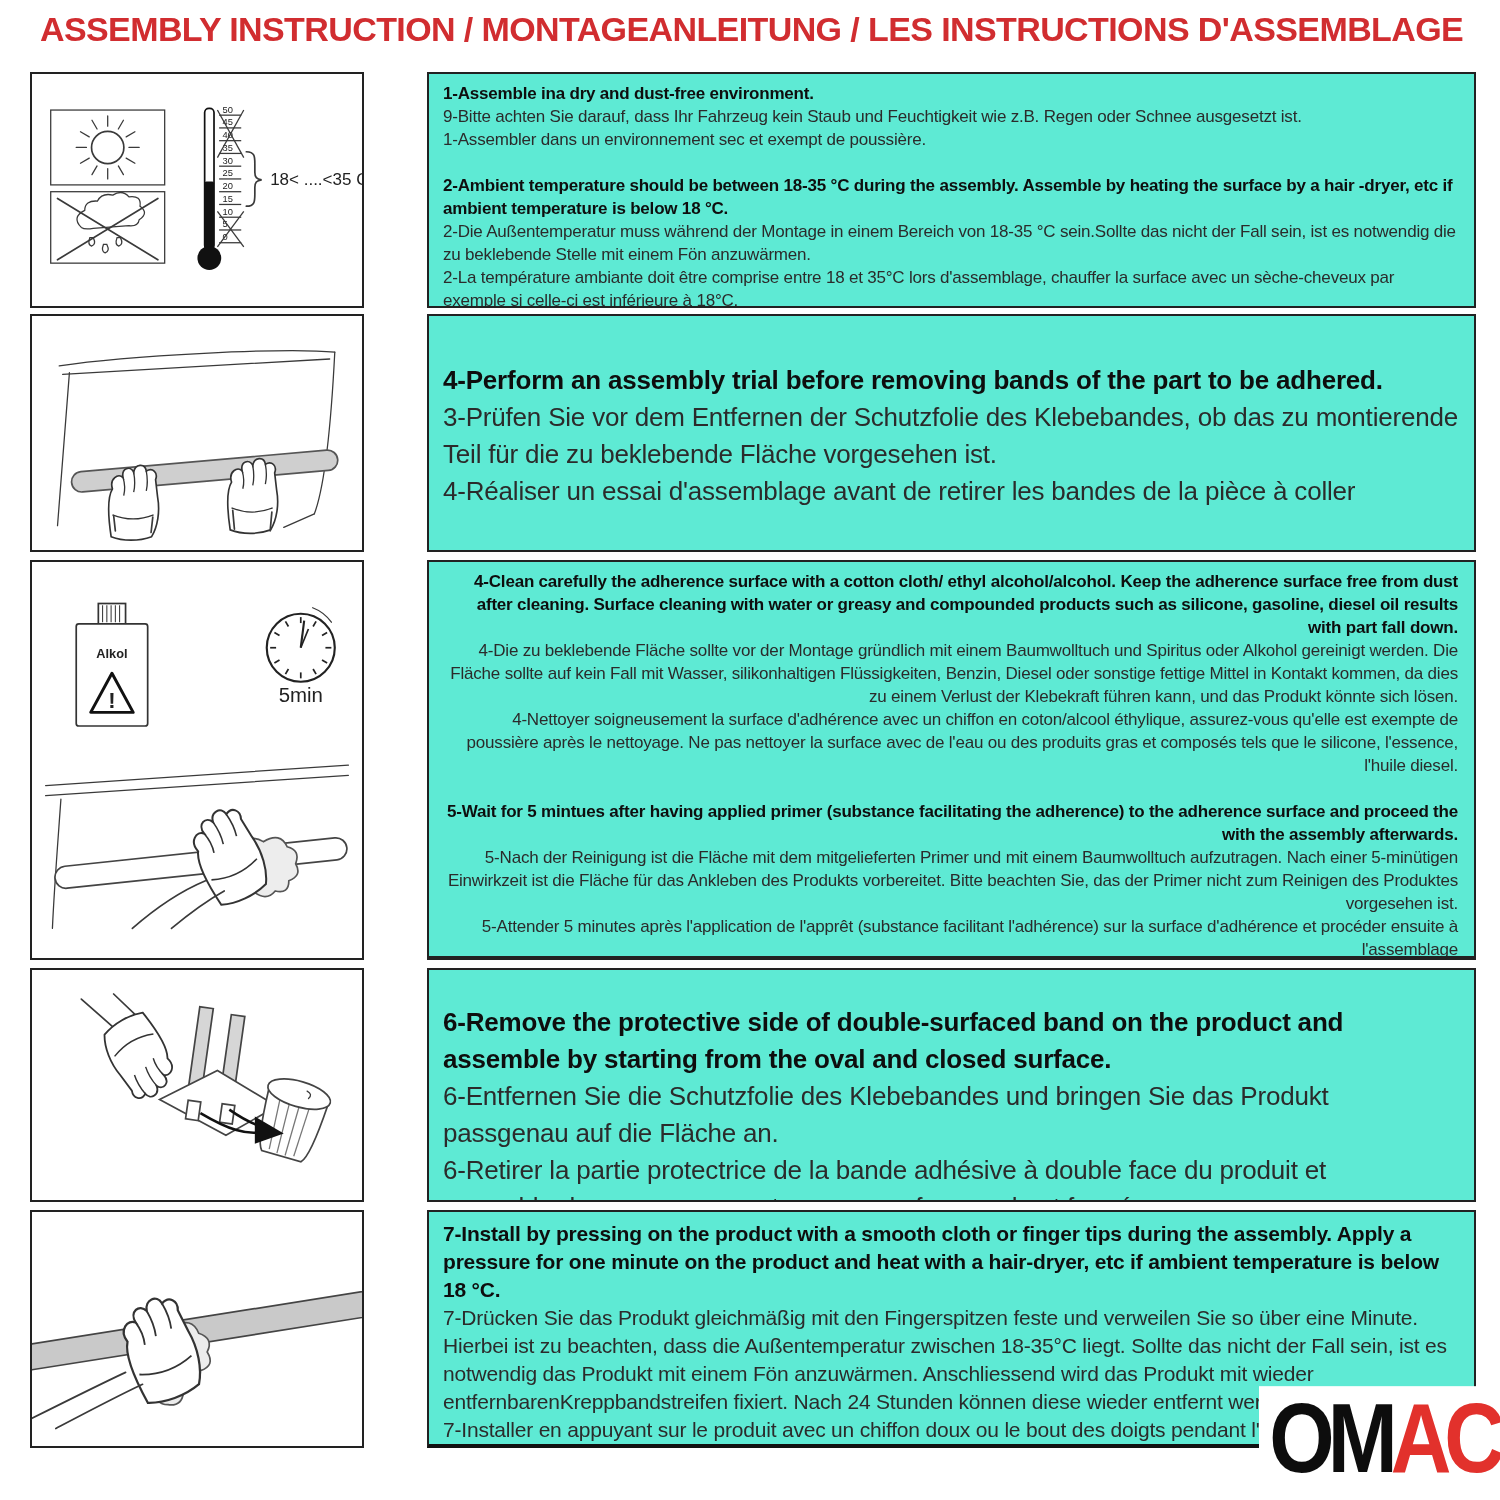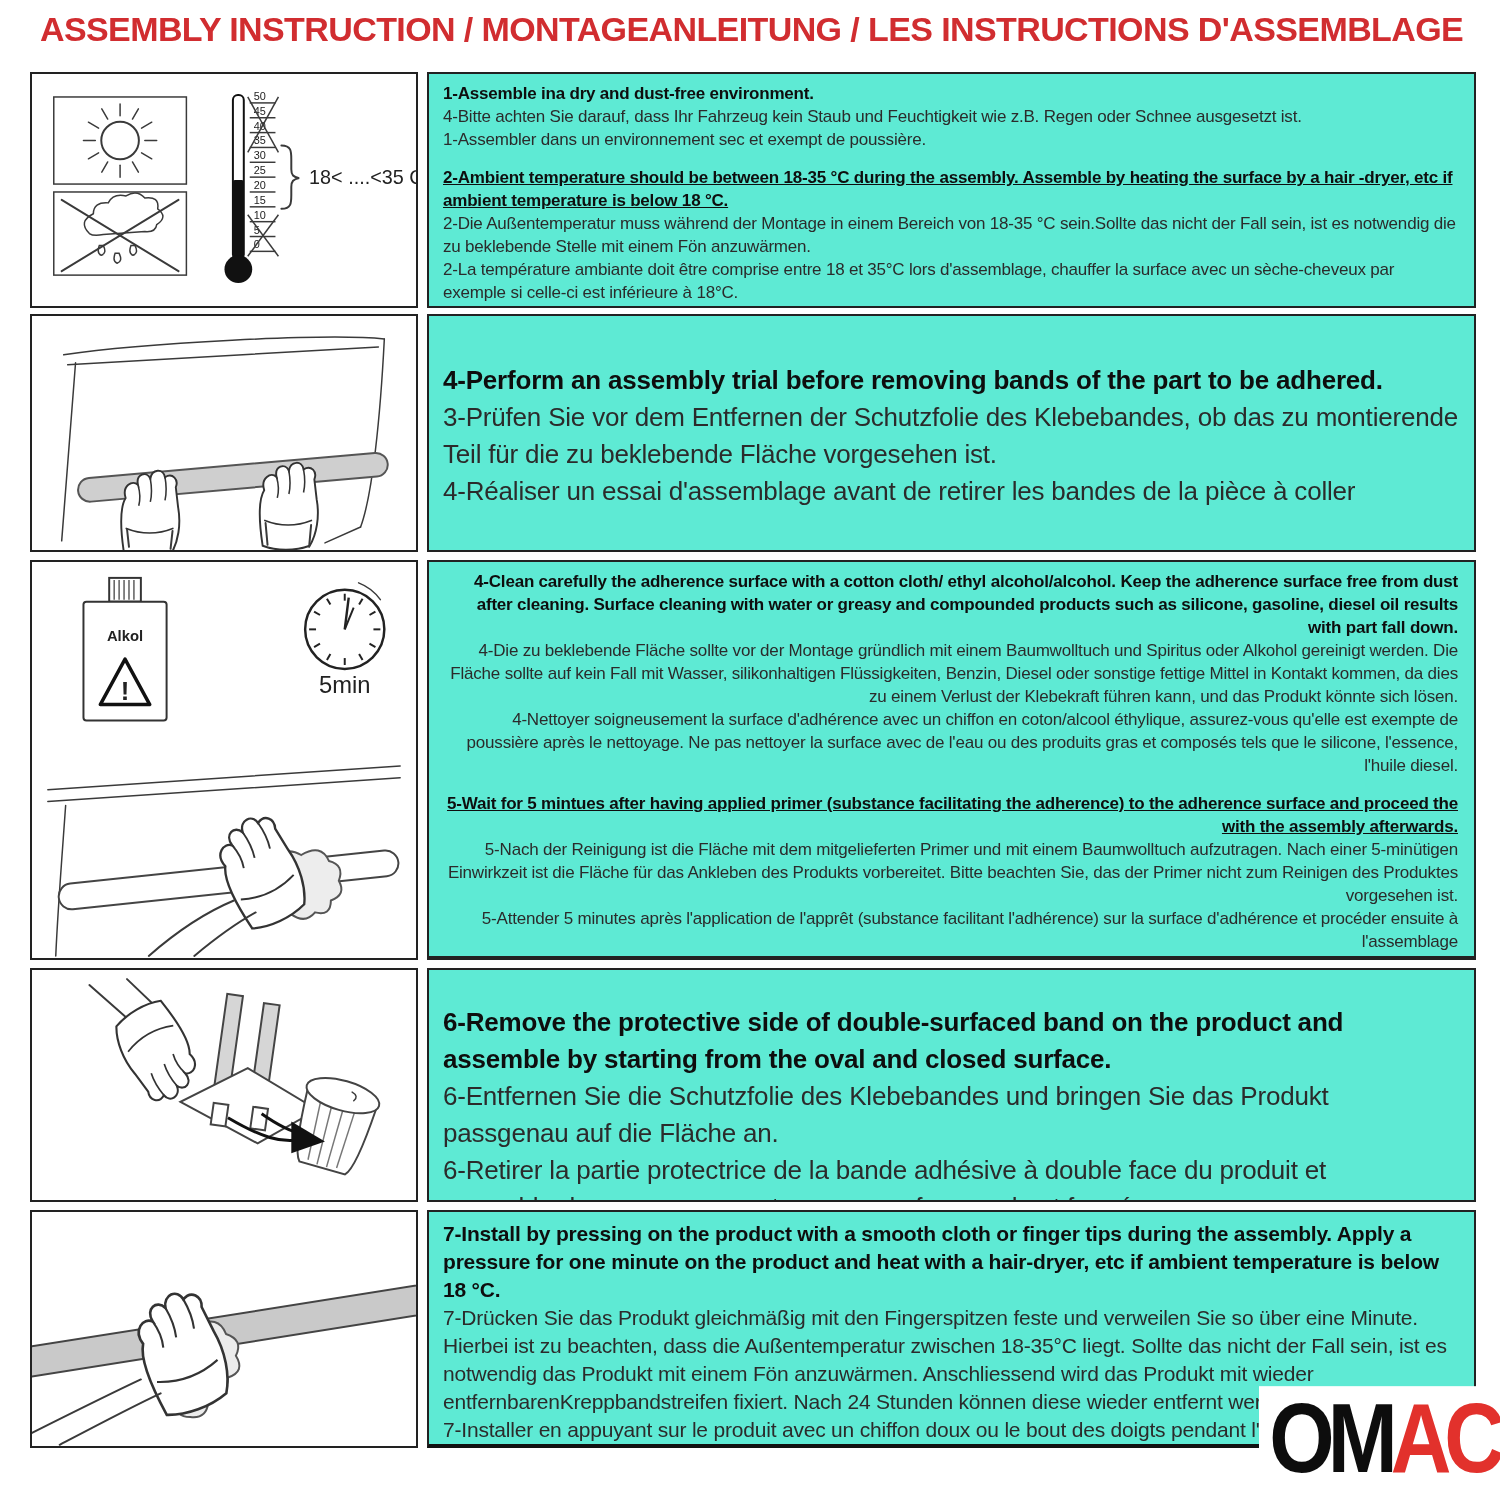--- a/index.html
+++ b/index.html
@@ -10,33 +10,33 @@
   html,body{margin:0;padding:0;background:#fff;}
   .page{
     position:relative;width:1500px;height:1500px;background:#fff;overflow:hidden;
     font-family:"Liberation Sans", sans-serif;color:var(--ink);
   }
   .page-title{
     position:absolute;top:10px;left:40px;white-space:nowrap;
     font-size:34px;font-weight:bold;letter-spacing:-0.6px;color:var(--accent-red);
   }
   .imgbox{
-    position:absolute;left:30px;width:388px;border:2px solid #222;background:#fff;
+    position:absolute;left:30px;width:334px;border:2px solid #222;background:#fff;
     box-sizing:border-box;overflow:hidden;
   }
   .textbox{
     position:absolute;left:427px;width:1049px;border:2px solid #222;background:#5eead4;
     box-sizing:border-box;padding:8px 16px 6px 14px;overflow:hidden;
   }
   .textbox p{margin:0;}
   .small-text p{font-size:17px;line-height:23px;letter-spacing:-0.2px;color:#2b2b2b;}
   .big-text p{font-size:26px;line-height:37px;letter-spacing:-0.2px;color:#2b2b2b;}
   .mid-text p{font-size:21px;line-height:28px;letter-spacing:-0.2px;color:#2b2b2b;}
   .textbox p.b{font-weight:bold;color:#0e0e0e;}
-  .textbox p.gap{margin-top:15px;text-decoration:underline;}
+  .textbox p.gap{margin-top:23px;}
   #row1-img{top:72px;height:236px;}
   #row1-text{top:72px;height:236px;}
   #row2-img{top:314px;height:238px;}
   #row2-text{top:314px;height:238px;padding-top:46px;}
   #row3-img{top:560px;height:400px;}
   #row3-text{top:560px;height:400px;border-bottom-width:4px;text-align:right;}
   #row4-img{top:968px;height:234px;}
   #row4-text{top:968px;height:234px;padding-top:34px;}
   #row5-img{top:1210px;height:238px;}
   #row5-text{top:1210px;height:238px;border-bottom:4px solid #111;}
@@ -131,21 +131,21 @@
           <line x1="218" y1="141" x2="249" y2="183"></line>
             <line x1="249" y1="141" x2="218" y2="183"></line>
         </g>
         <path d="M252,71 C262,71 262,77 262,85 L262,95 C262,101 264,103 270,104 C264,105 262,107 262,113 L262,121 C262,129 262,135 252,135" class="ln"></path>
         <text x="280" y="110" font-size="20">18&lt; ....&lt;35 C</text>
       </g>
     </svg>
   </div>
   <div class="textbox small-text" id="row1-text">
     <p class="b">1-Assemble ina dry and dust-free environment.</p>
-    <p>4-Bitte achten Sie darauf, dass Ihr Fahrzeug kein Staub und Feuchtigkeit wie z.B. Regen oder Schnee ausgesetzt ist.</p>
+    <p>9-Bitte achten Sie darauf, dass Ihr Fahrzeug kein Staub und Feuchtigkeit wie z.B. Regen oder Schnee ausgesetzt ist.</p>
     <p>1-Assembler dans un environnement sec et exempt de poussière.</p>
     <p class="b gap">2-Ambient temperature should be between 18-35 °C  during the assembly. Assemble by heating the surface by a hair -dryer, etc if ambient temperature is below 18 °C.</p>
     <p>2-Die Außentemperatur muss während der Montage in einem Bereich von 18-35 °C  sein.Sollte das nicht der Fall sein, ist es notwendig die zu beklebende Stelle mit einem Fön anzuwärmen.</p>
     <p>2-La température ambiante doit être comprise entre 18 et 35°C lors d'assemblage, chauffer la surface avec un sèche-cheveux par exemple si celle-ci est inférieure à 18°C.</p>
   </div>
 
   <div class="imgbox" id="row2-img">
     <svg viewBox="0 0 388 234">
       <g>
         <path d="M32,38 C110,26 300,16 356,22" class="thin"></path>

